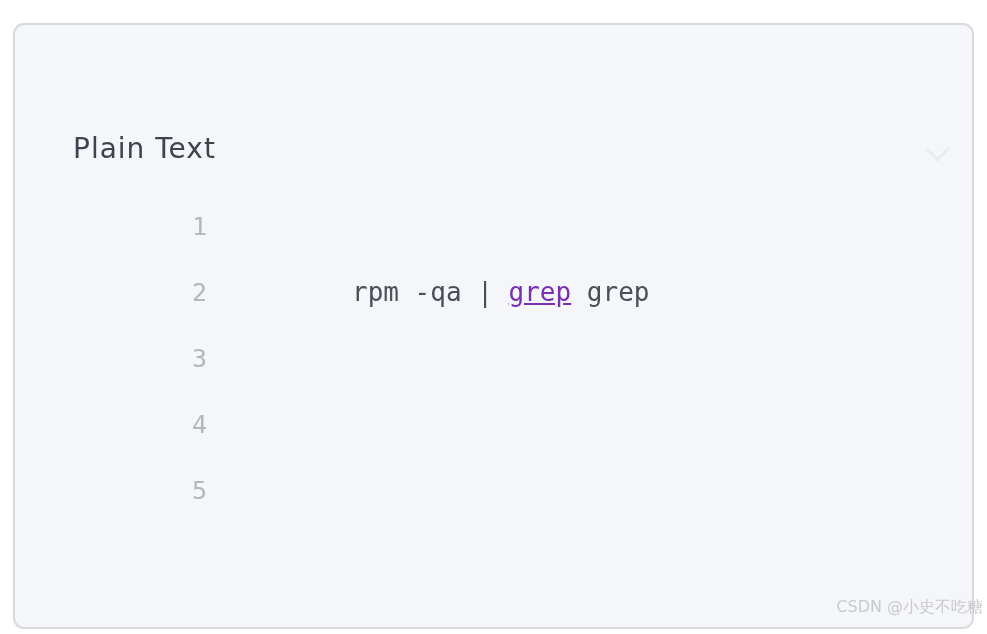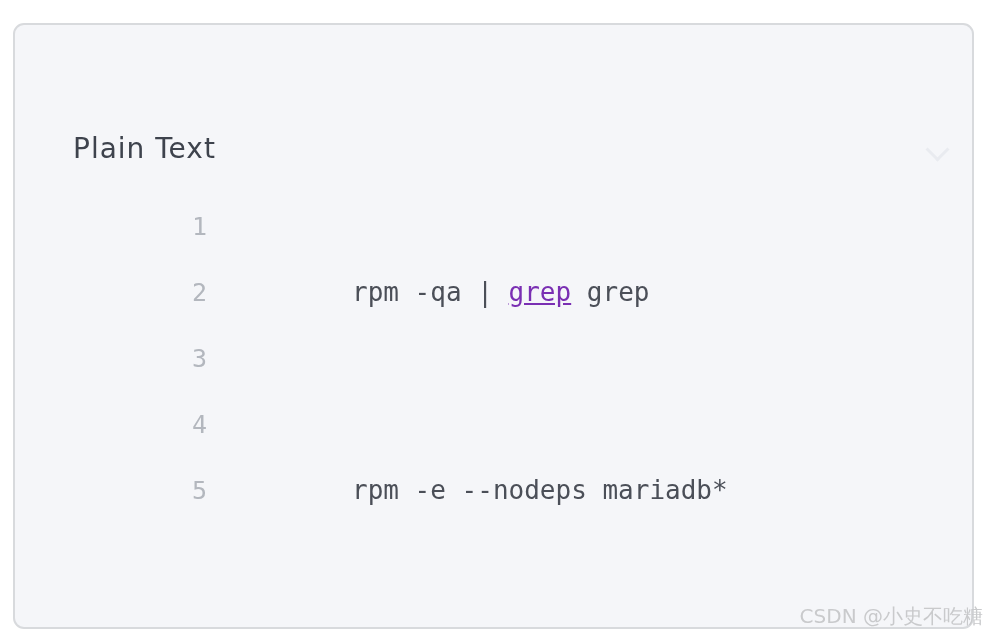--- a/index.html
+++ b/index.html
@@ -80,36 +80,36 @@
     padding-left: 145px;
     color: var(--code-plain, #4b4f58);
   }
 
   .tok-plain   { color: var(--code-plain, #4b4f58); }
   .tok-keyword { color: var(--code-keyword, #7a2fb3); text-decoration: underline; }
 
   .watermark {
     position: absolute;
     right: 4px;
-    bottom: 4px;
-    font-size: 20px;
+    bottom: 16px;
+    font-size: 16px;
     color: var(--watermark, #c9cacc);
     font-family: "DejaVu Sans", sans-serif;
     z-index: 5;
     white-space: nowrap;
   }
 </style>
 </head>
 <body>
 
 <div class="card">
   <div class="card-title">Plain Text</div>
   <span class="chevron"></span>
   <div class="code-area" id="code-area">
       <div class="code-line"><div class="line-number">1</div><div class="code-text"></div></div>
       <div class="code-line"><div class="line-number">2</div><div class="code-text"><span class="tok-plain">rpm -qa | </span><span class="tok-keyword">grep</span><span class="tok-plain"> grep</span></div></div>
       <div class="code-line"><div class="line-number">3</div></div>
       <div class="code-line"><div class="line-number">4</div></div>
-      <div class="code-line"><div class="line-number">5</div><div class="code-text"><span class="tok-plain">rpm -e --nodeps mariadb*</span></div></div>
+      <div class="code-line"><div class="line-number">5</div></div>
     </div>
 </div>
 
 <div class="watermark">CSDN @小史不吃糖</div>
 
 </body></html>

